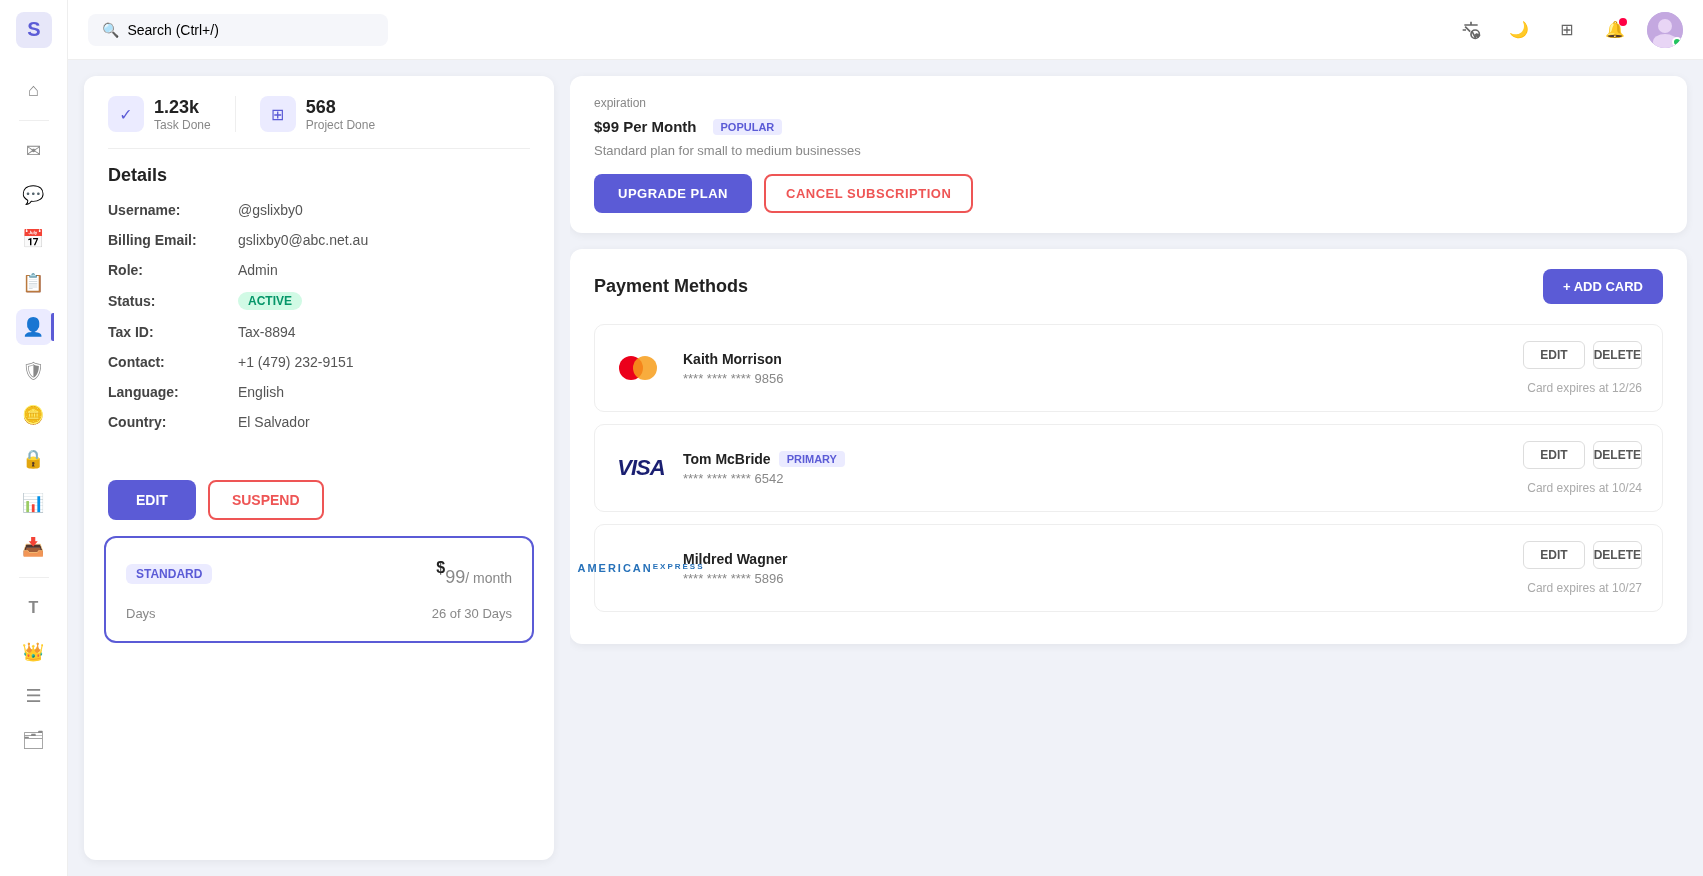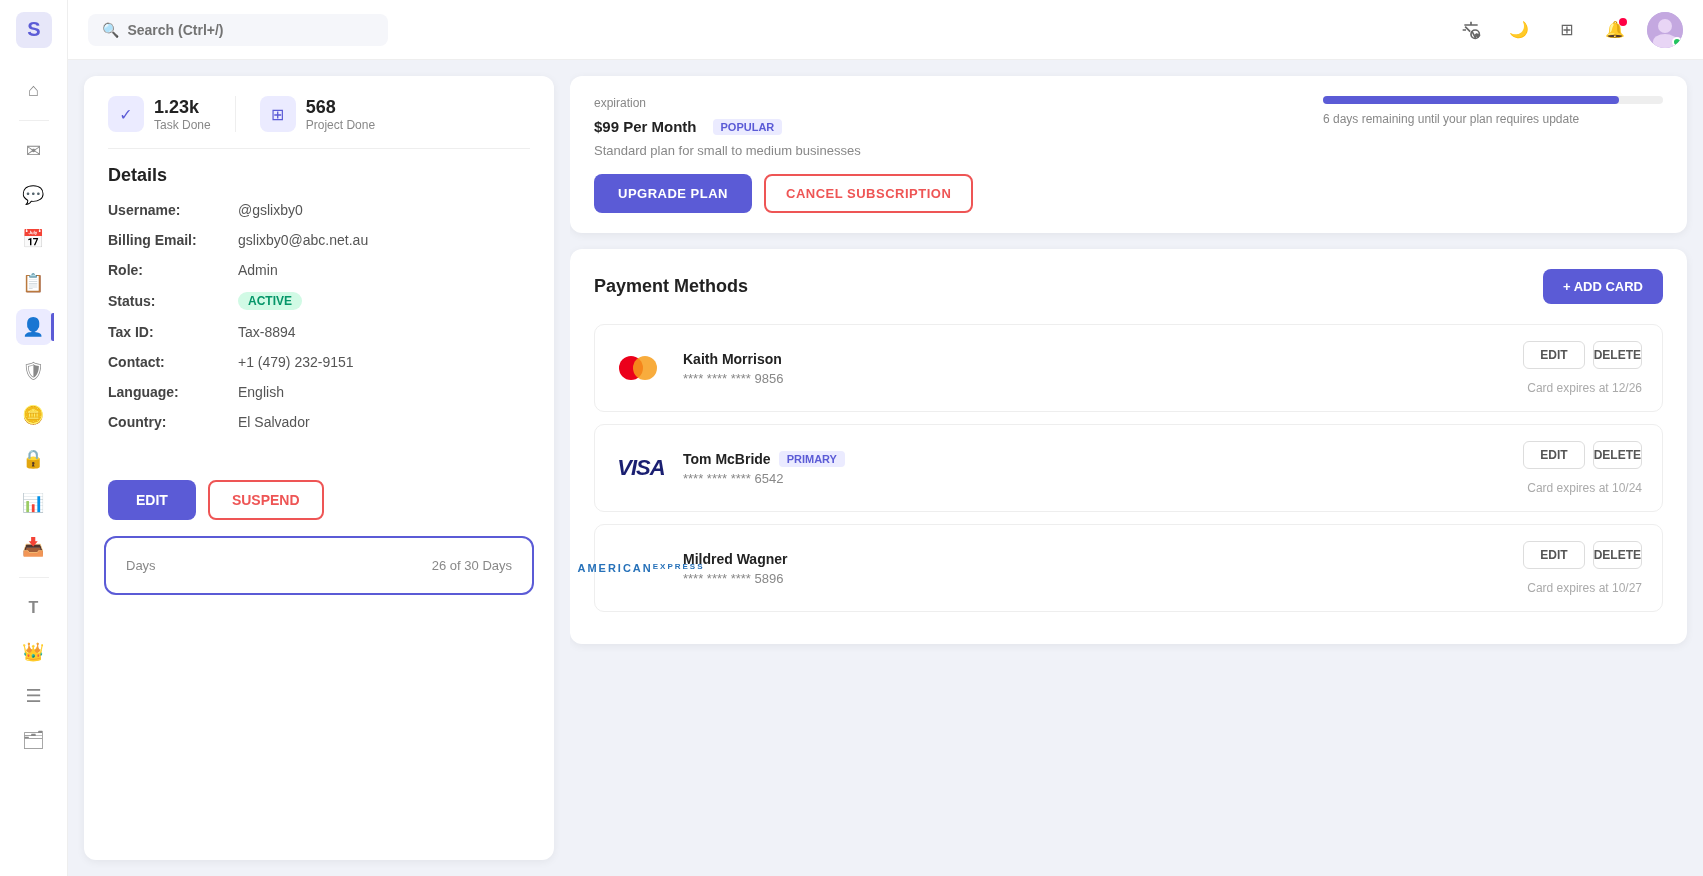--- a/index.html
+++ b/index.html
@@ -142,21 +142,21 @@
   <div class="sidebar-icon">☰</div>
   <div class="sidebar-icon">🗂</div>
 </div>
 
 <div class="main">
   <div class="content-area">
 
     <div class="topbar">
       <div class="search-box">
         <span>🔍</span>
-        <span style="color:#737373;font-size:14px;font-weight:bold;">Search (Ctrl+/)</span>
+        <span style="color:#000000;font-size:14px;">Search (Ctrl+/)</span>
       </div>
       <div class="topbar-right">
         <div class="topbar-icon">
           <svg width="20" height="20" viewBox="0 0 24 24" fill="none" stroke="#666" stroke-width="2">
               <path d="M5 8l6 6M4 6h16M2 12h4M12 2v4M17 17l4 4M13 13l4 8 2-4 4 2"></path>
               <circle cx="17" cy="17" r="5"></circle>
             </svg>
         </div>
         <div class="topbar-icon">🌙</div>
         <div class="topbar-icon">⊞</div>
@@ -233,20 +233,26 @@
             <span class="detail-value">El Salvador</span>
           </div>
         </div>
 
         <div class="action-buttons">
           <button class="btn-edit">EDIT</button>
           <button class="btn-suspend">SUSPEND</button>
         </div>
 
         <div class="plan-card">
+          <div class="plan-header">
+            <span class="plan-badge">STANDARD</span>
+            <div class="plan-price">
+              <sup>$</sup><span>99</span><span style="font-size:14px;color:#888;">/ month</span>
+            </div>
+          </div>
           <div class="plan-progress-row">
             <span>Days</span>
             <span>26 of 30 Days</span>
           </div>
         </div>
       </div>
 
       <div class="right-panel">
 
         <div class="plan-info-card">
@@ -256,26 +262,20 @@
               <div class="plan-info-row">
                 <span class="plan-name-badge">$99 Per Month</span>
                 <span class="popular-badge">POPULAR</span>
               </div>
               <div class="plan-desc">Standard plan for small to medium businesses</div>
               <div class="plan-action-btns">
                 <button class="btn-upgrade">UPGRADE PLAN</button>
                 <button class="btn-cancel">CANCEL SUBSCRIPTION</button>
               </div>
             </div>
-            <div class="expiry-bar-row" style="min-width:340px;">
-              <div class="progress-bar-outer">
-                <div class="progress-bar-inner" style="width:87%;"></div>
-              </div>
-              <div class="days-remaining">6 days remaining until your plan requires update</div>
-            </div>
           </div>
         </div>
 
         <div class="payment-card">
           <div class="payment-header">
             <span class="payment-title">Payment Methods</span>
             <button class="btn-add-card">+ ADD CARD</button>
           </div>
 
           <div class="card-item">

